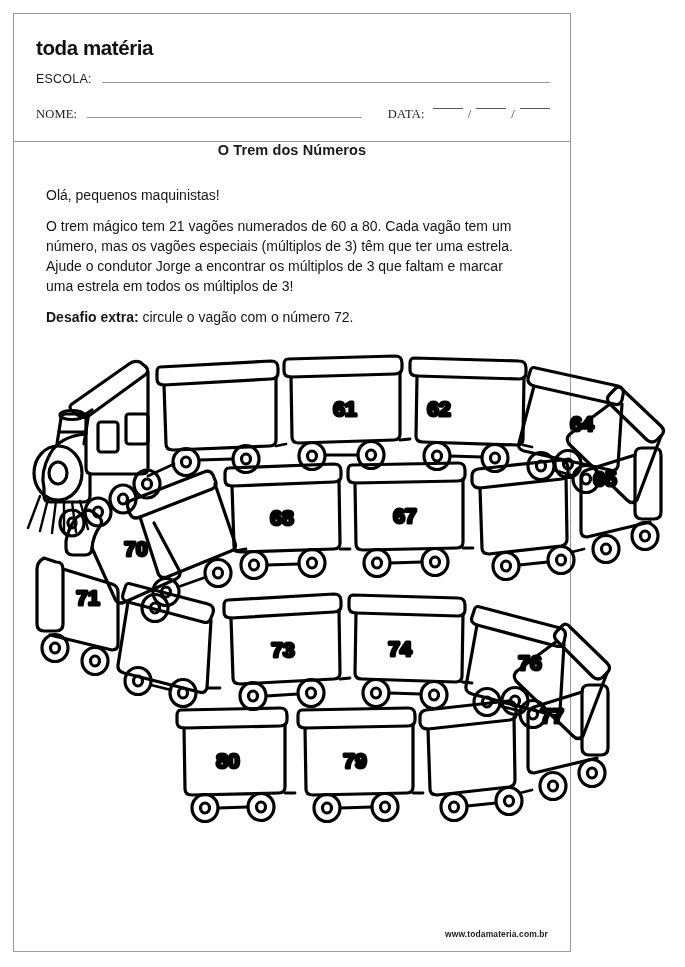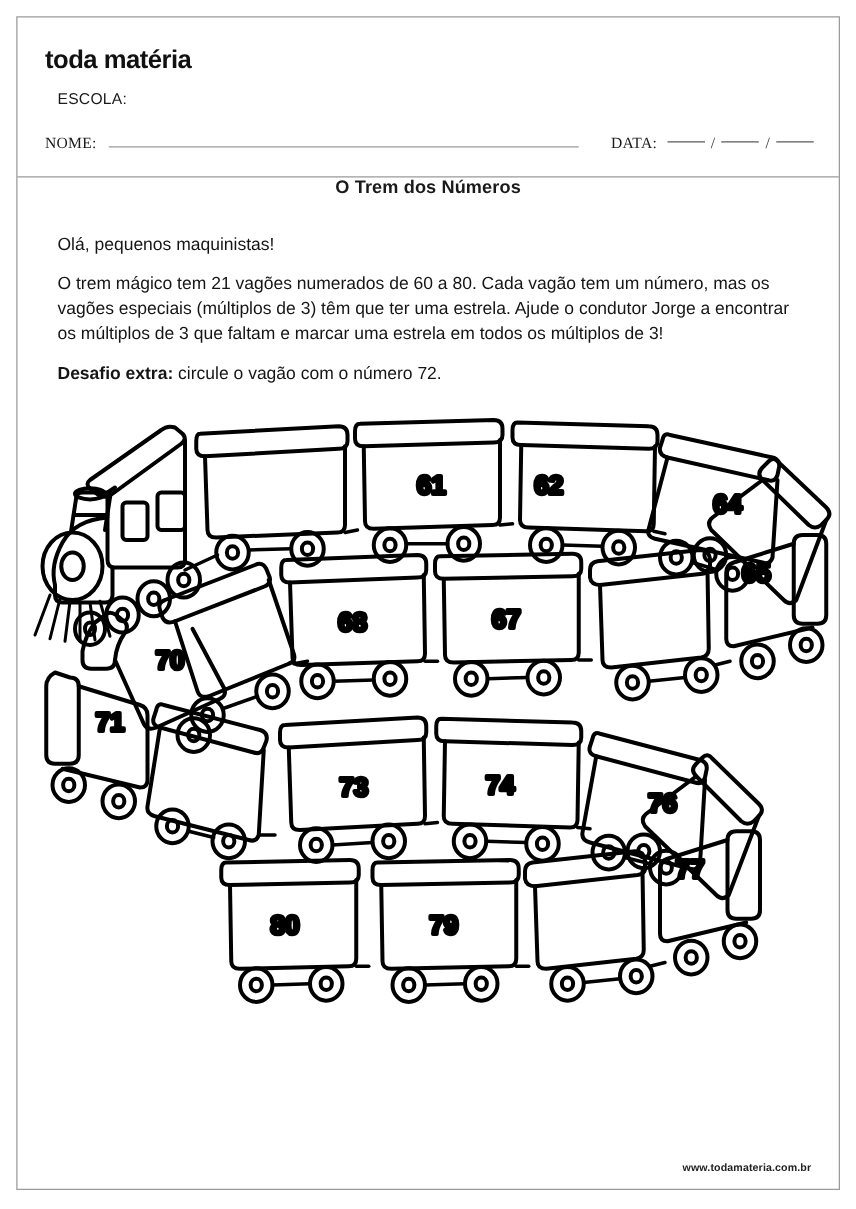--- a/index.html
+++ b/index.html
@@ -12,21 +12,21 @@
     height: 967px;
     font-family: "Liberation Sans", sans-serif;
     color: #1a1a1a;
     overflow: hidden;
     position: relative;
   }
   .page {
     position: absolute;
     left: 13px;
     top: 13px;
-    width: 659px;
+    width: 558px;
     height: 939px;
     border: 1px solid #9a9a9a;
     box-sizing: border-box;
     background: #fff;
   }
 
   
   .header {
     position: relative;
     height: 128px;
@@ -45,32 +45,32 @@
   .field-row {
     position: absolute;
     left: 22px;
     right: 20px;
     display: flex;
     align-items: baseline;
     font-size: 12.5px;
     color: #1a1a1a;
     letter-spacing: 0.2px;
   }
-  .field-row.escola { top: 58px; flex-direction: column; }
+  .field-row.escola { top: 58px; }
   .field-row.nome   { top: 93px; font-family: Liberation Serif, serif; }
   .field-label { white-space: nowrap; }
   .rule {
     flex: 1 1 auto;
     border-bottom: 1px solid #9a9a9a;
     height: 1px;
     margin: 0 0 3px 10px;
   }
   .date-group {
     display: flex;
-    align-items: center;
+    align-items: flex-start;
     white-space: nowrap;
     margin-left: 26px;
   }
   .date-group .field-label { margin-right: 8px; }
   .blank {
     display: inline-block;
     width: 30px;
     border-bottom: 1px solid #5a5a5a;
     height: 1px;
     margin-bottom: 3px;

